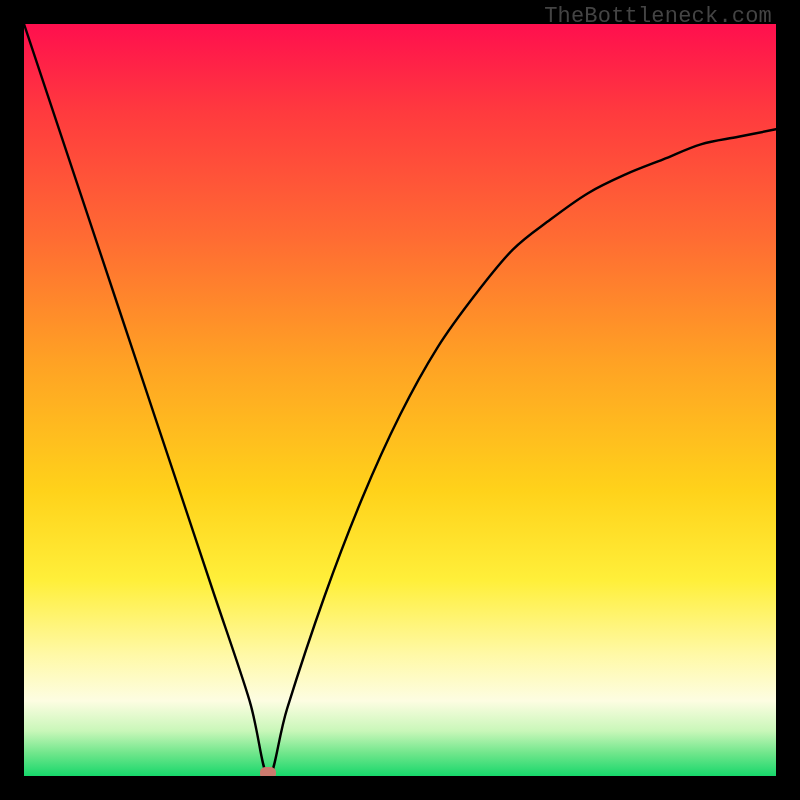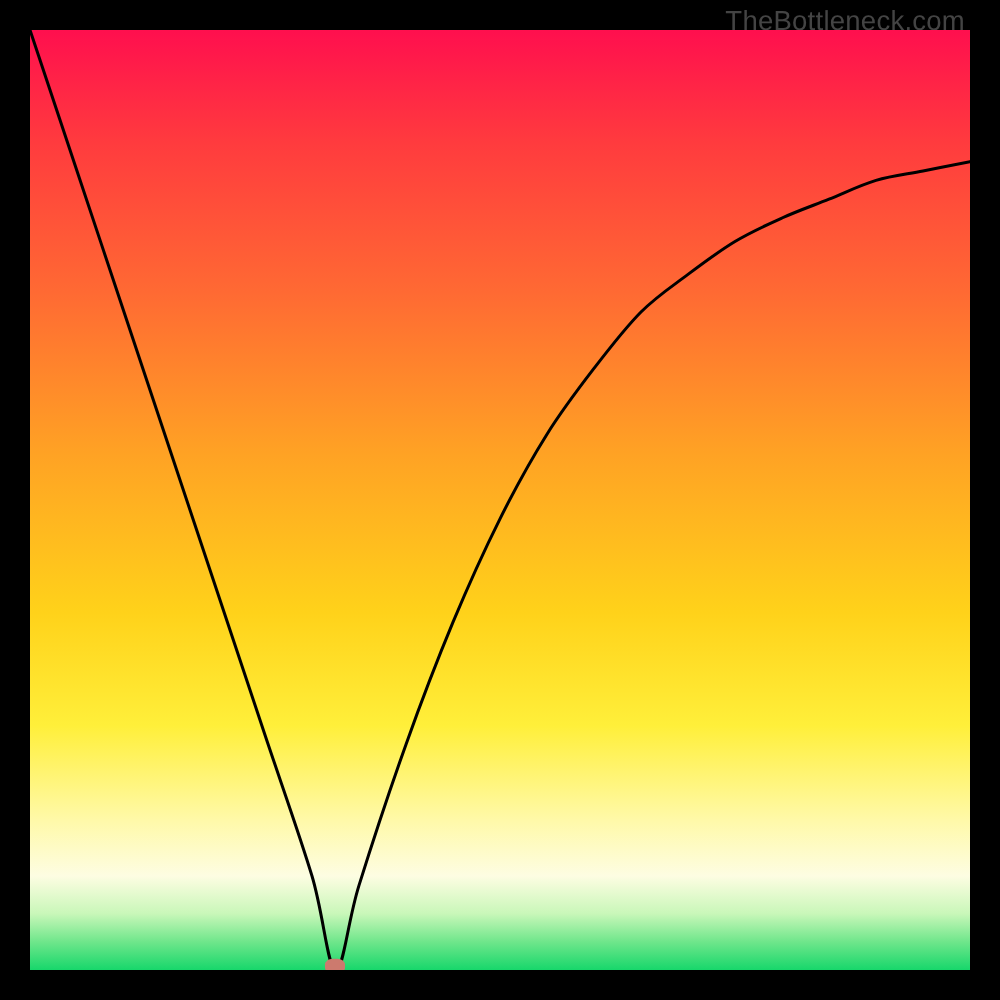--- a/index.html
+++ b/index.html
@@ -45,20 +45,21 @@
   }
   .watermark {
     position: absolute;
     top: 4px;
     right: 28px;
     color: #444;
     font-size: 22px;
     font-weight: 400;
     letter-spacing: 0.2px;
     user-select: none;
+    font-family: Liberation Mono, monospace;
   }
   svg.curve {
     position: absolute;
     inset: 0;
   }
   .marker {
     position: absolute;
     width: 16px;
     height: 12px;
     background: #cc7a6e;

